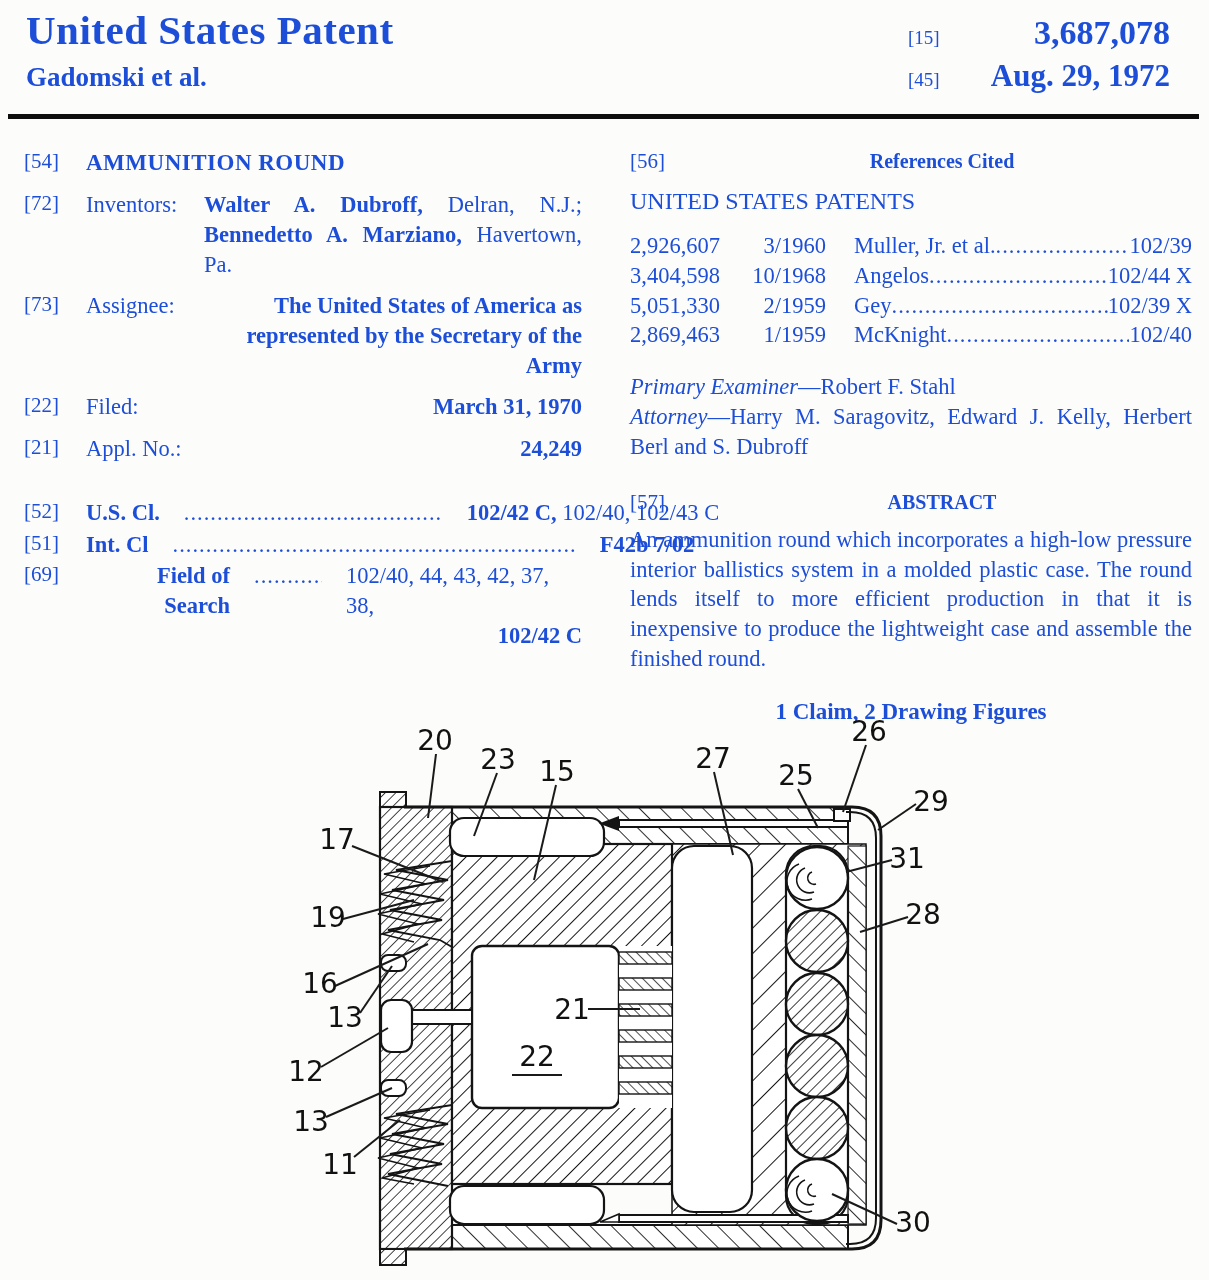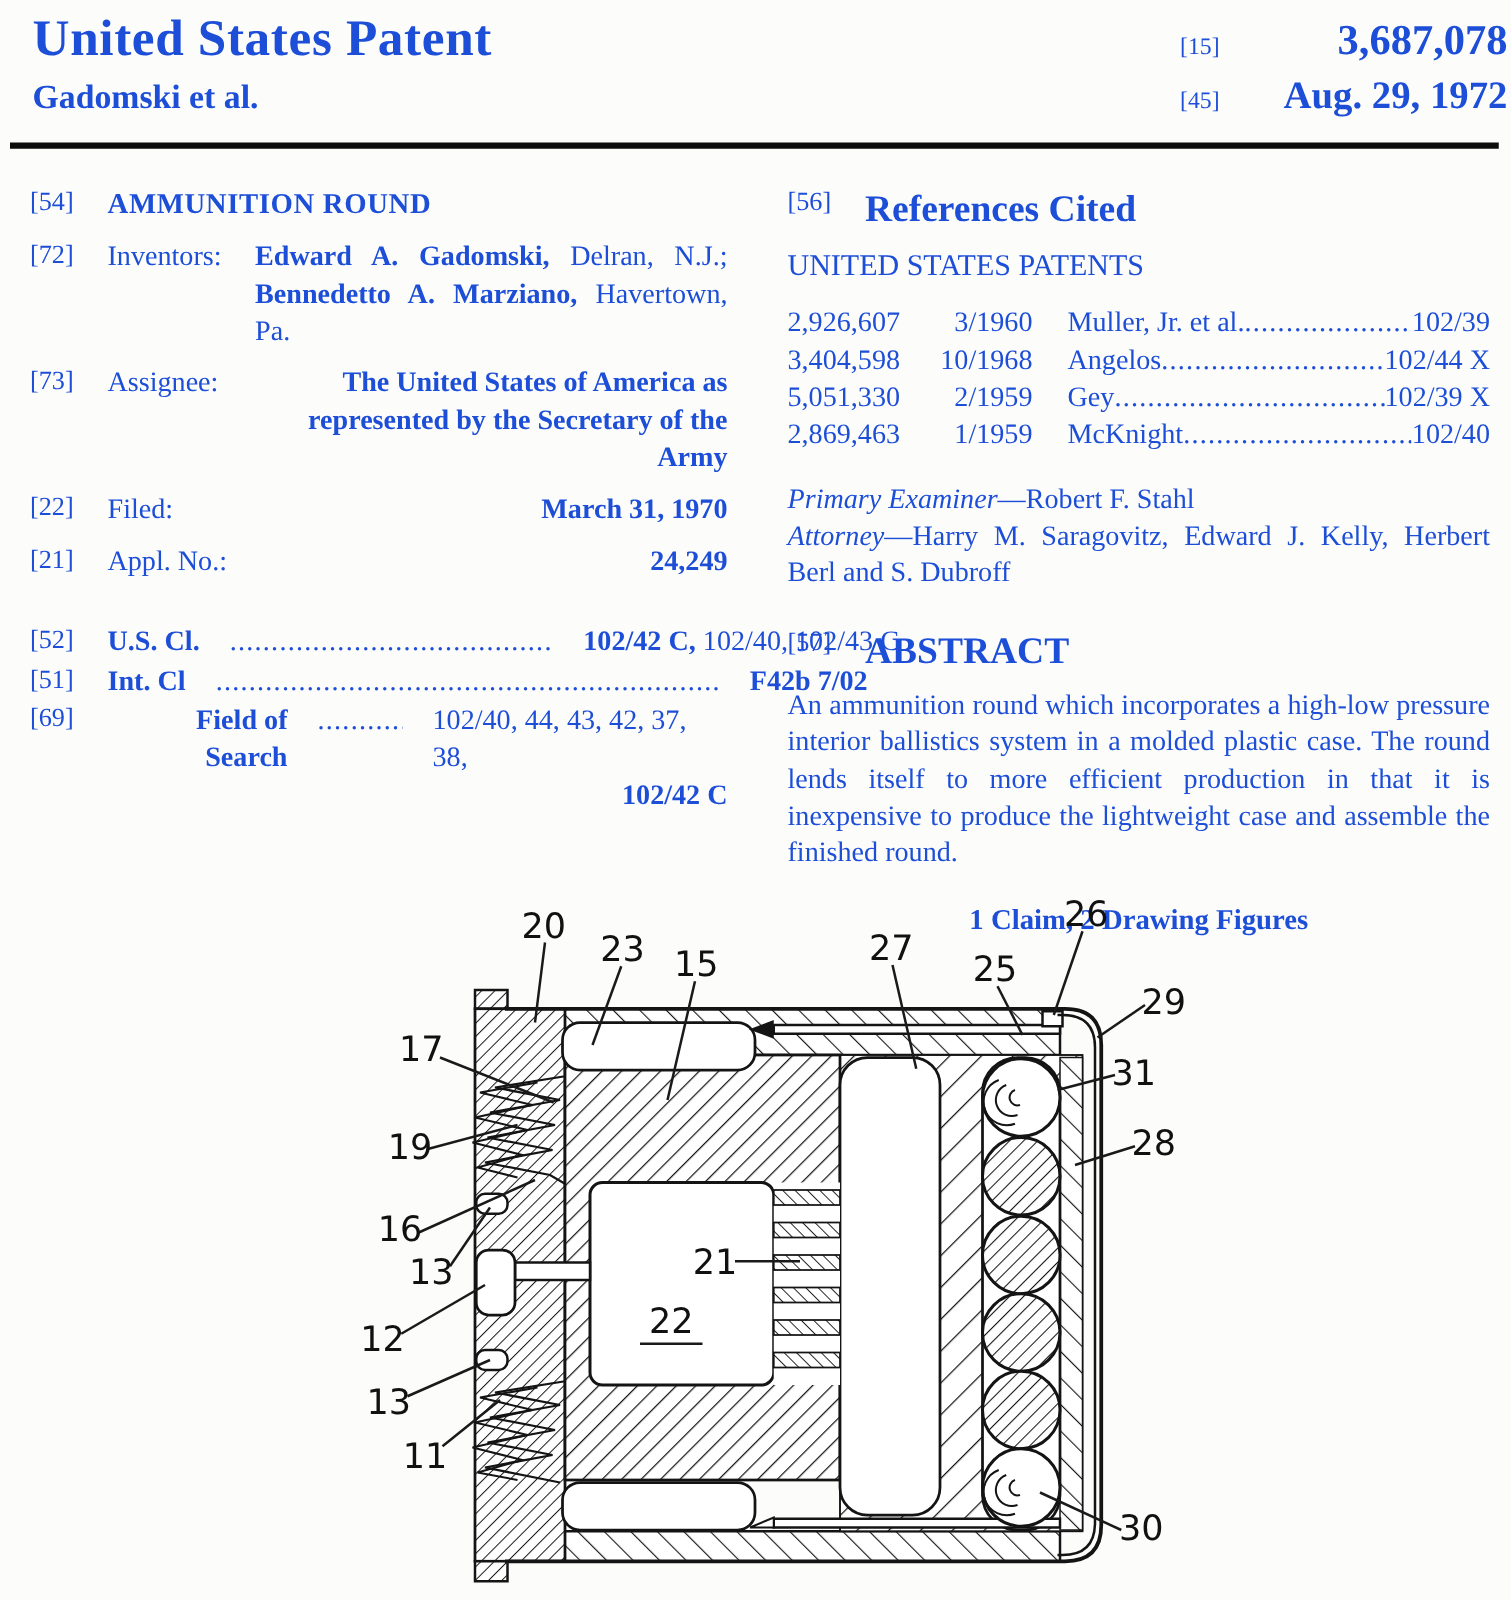--- a/index.html
+++ b/index.html
@@ -2,21 +2,21 @@
 <html><head>
 <meta charset="utf-8">
 <style>
   html,body{margin:0;padding:0;background:#e8e8e4;}
   .page{position:relative;width:1209px;height:1280px;background:#fcfcfa;color:#1d4ed8;
         font-family:"Liberation Serif",serif;overflow:hidden;}
   
   .hdr-left{position:absolute;left:26px;top:8px;}
   .patent-title{font-size:41px;font-weight:bold;letter-spacing:0.5px;line-height:1.1;}
   .byline{font-size:27px;font-weight:bold;margin-top:9px;}
-  .hdr-right{position:absolute;left:944px;top:14px;width:262px;text-align:center;}
+  .hdr-right{position:absolute;left:908px;top:14px;width:262px;text-align:center;}
   .hdr-row{display:flex;align-items:baseline;margin-bottom:6px;}
   .bracket{font-size:19px;flex:none;}
   .patent-number{margin-left:auto;font-size:34px;font-weight:bold;}
   .patent-date{margin-left:auto;font-size:31px;font-weight:bold;}
   .rule{position:absolute;left:8px;right:10px;top:114px;height:5px;background:#0d0d0d;}
   
   .col{position:absolute;top:148px;font-size:22.5px;line-height:1.32;}
   .col-left{left:24px;width:558px;}
   .col-right{left:630px;width:562px;}
   .row{display:flex;margin-bottom:12px;}
@@ -25,21 +25,21 @@
   .val{flex:1;}
   .just{text-align:justify;}
   b,.bold{font-weight:bold;text-align:right;}
   .doc-title{font-size:23px;font-weight:bold;letter-spacing:0.5px;}
   .gap{height:22px;}
   .leaderline{display:flex;align-items:baseline;gap:24px;}
   .dots{flex:1;overflow:hidden;white-space:nowrap;letter-spacing:1px;}
   .line2-right{text-align:right;font-weight:bold;}
   
   .headrow{display:flex;margin-bottom:10px;}
-  .center-head{flex:1;text-align:left;font-weight:bold;font-size:30px;}
+  .center-head{flex:1;text-align:center;font-weight:bold;font-size:20px;}
   .subhead{font-size:24px;margin:4px 0 14px 0;}
   .ref{display:flex;align-items:baseline;}
   .ref-num{width:112px;flex:none;}
   .ref-date{width:84px;flex:none;text-align:right;}
   .ref-name{margin-left:28px;}
   .examiner{margin-top:22px;}
   .abstract-head{margin-top:28px;margin-bottom:8px;}
   .claims{margin-top:24px;text-align:center;font-weight:bold;font-size:23px;}
   i{font-style:italic;}
   
@@ -73,21 +73,21 @@
   <div class="col col-left">
 
     <div class="row">
       <span class="tag">[54]</span>
       <span class="doc-title">AMMUNITION ROUND</span>
     </div>
 
     <div class="row">
       <span class="tag">[72]</span>
       <span class="lbl">Inventors:</span>
-      <span class="val just"><b>Edward A. Gadomski,</b><span> Delran, N.J.; </span><b>Bennedetto A. Marziano,</b><span> Havertown, Pa.</span></span>
+      <span class="val just"><b>Walter A. Dubroff,</b><span> Delran, N.J.; </span><b>Bennedetto A. Marziano,</b><span> Havertown, Pa.</span></span>
     </div>
 
     <div class="row">
       <span class="tag">[73]</span>
       <span class="lbl">Assignee:</span>
       <span class="val just bold">The United States of America as represented by the Secretary of the Army</span>
     </div>
 
     <div class="row">
       <span class="tag">[22]</span>

